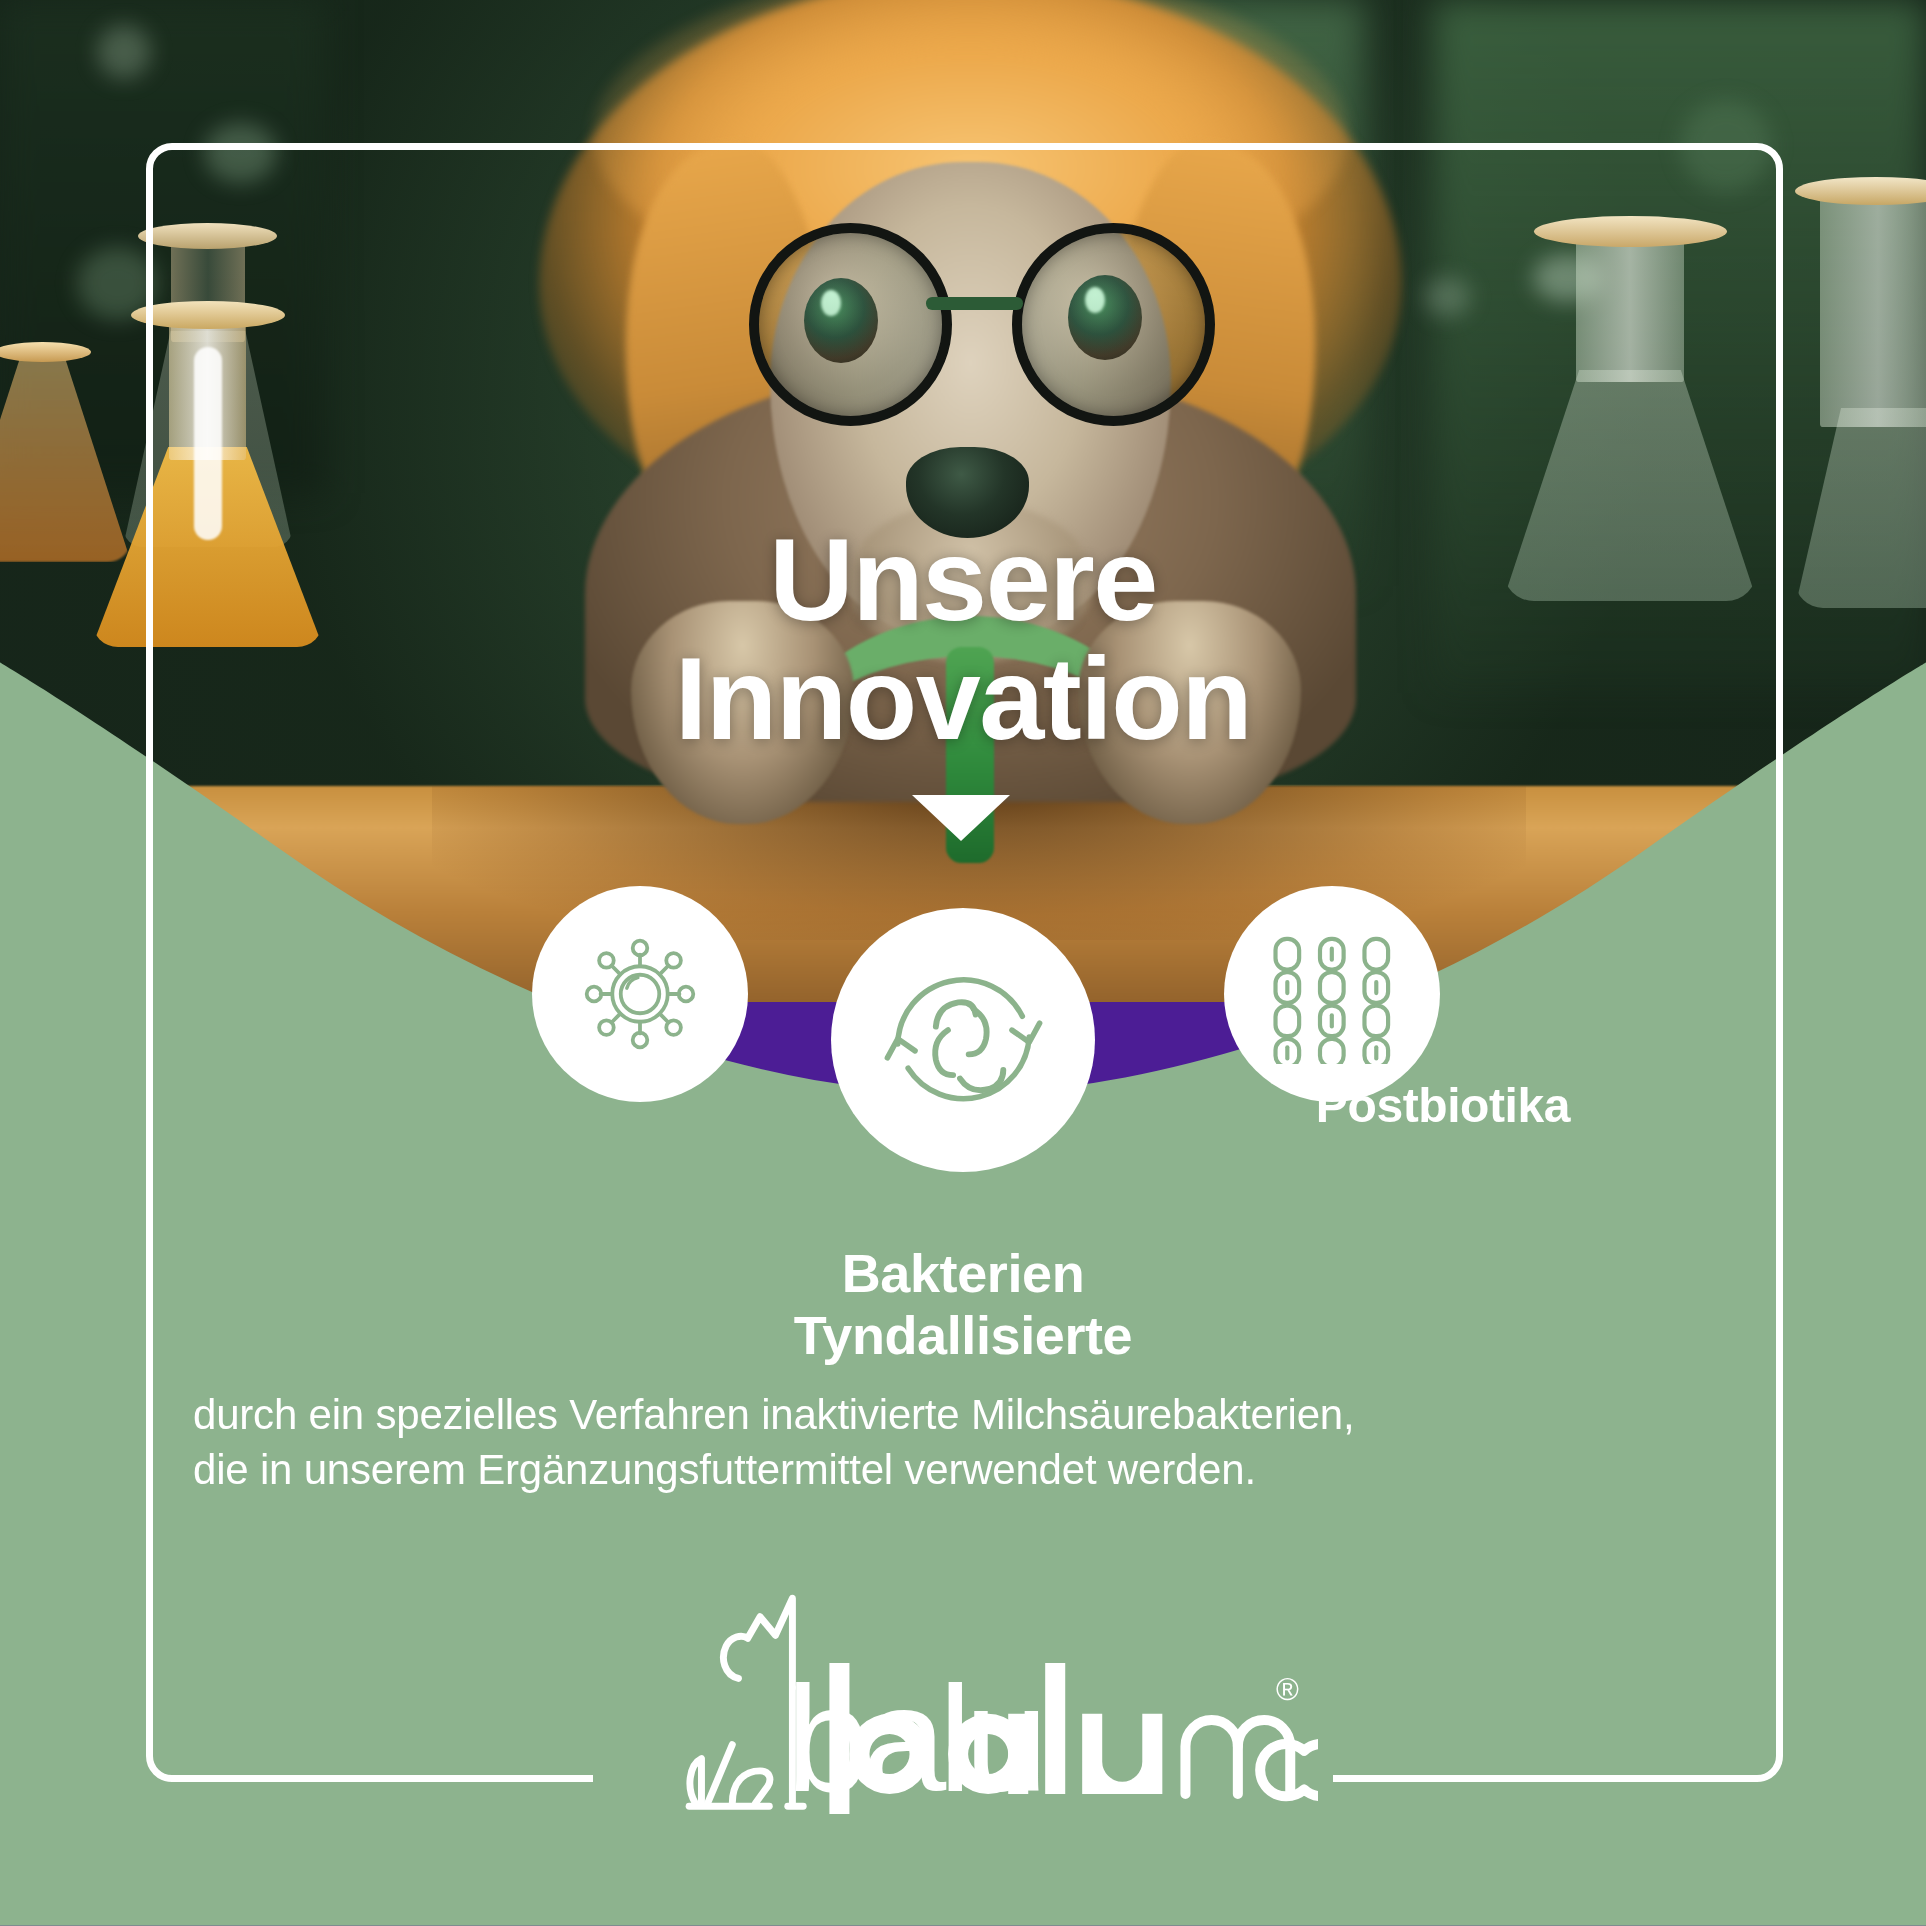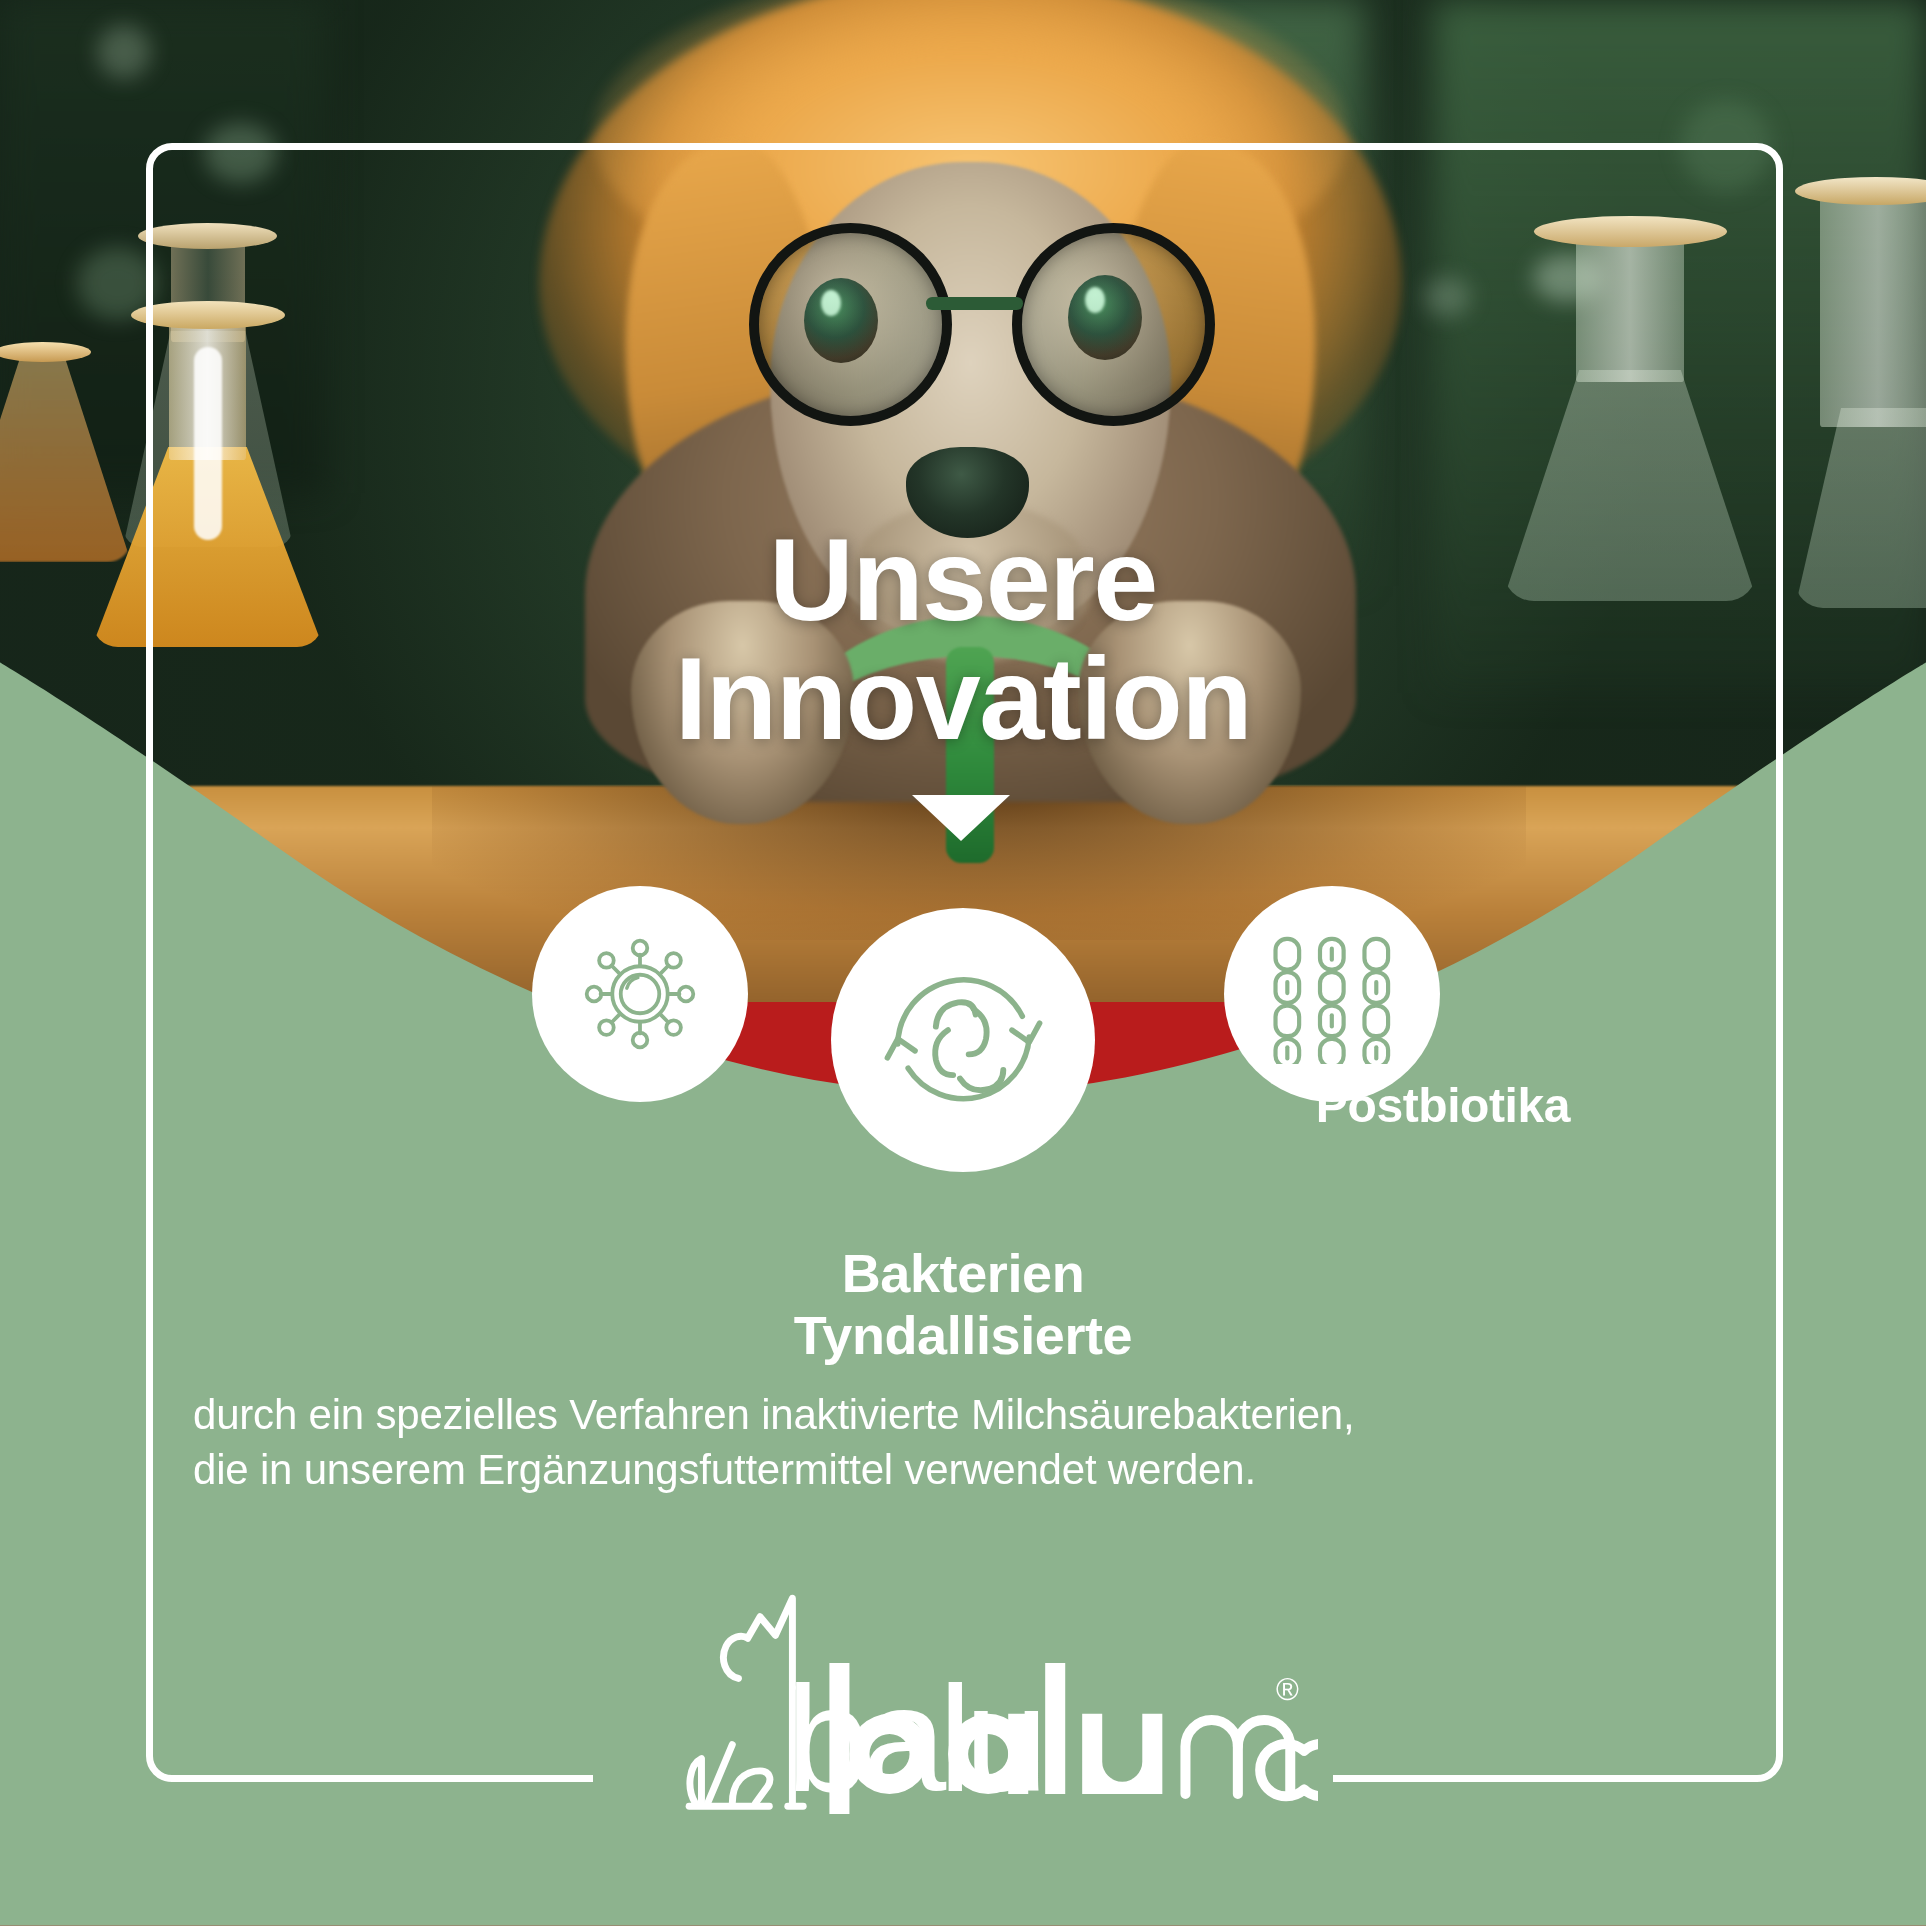--- a/index.html
+++ b/index.html
@@ -2,21 +2,21 @@
 <html style="font-size:12.3px"><head>
 <meta charset="utf-8">
 <style>
   html,body{margin:0;padding:0;background:#fff;}
   body{font-family:"Liberation Sans",sans-serif;}
 
   .canvas{
     position:relative;
     width:1926px;height:1926px;
     overflow:hidden;
-    background:#b91c1c;
+    background:#4c1d95;
   }
 
   
   .photo{
     position:absolute;left:0;top:0;width:1926px;height:1002px;
     overflow:hidden;
     background:
       radial-gradient(circle at 50% 38%, rgba(70,110,75,.55) 0%, rgba(22,38,25,.9) 60%, #16251A 100%),
       linear-gradient(180deg,#1d3222 0%,#1a2e1f 40%,#27402a 100%);
   }

